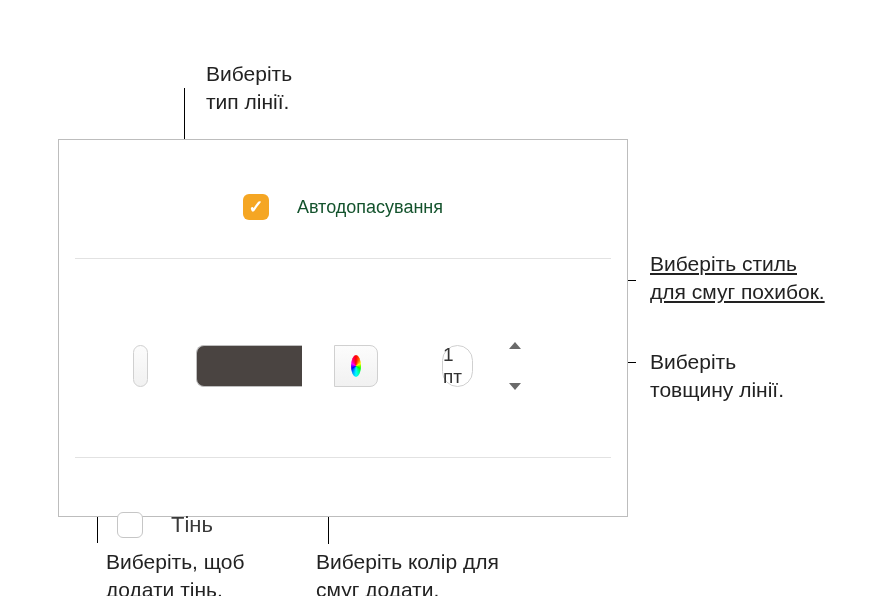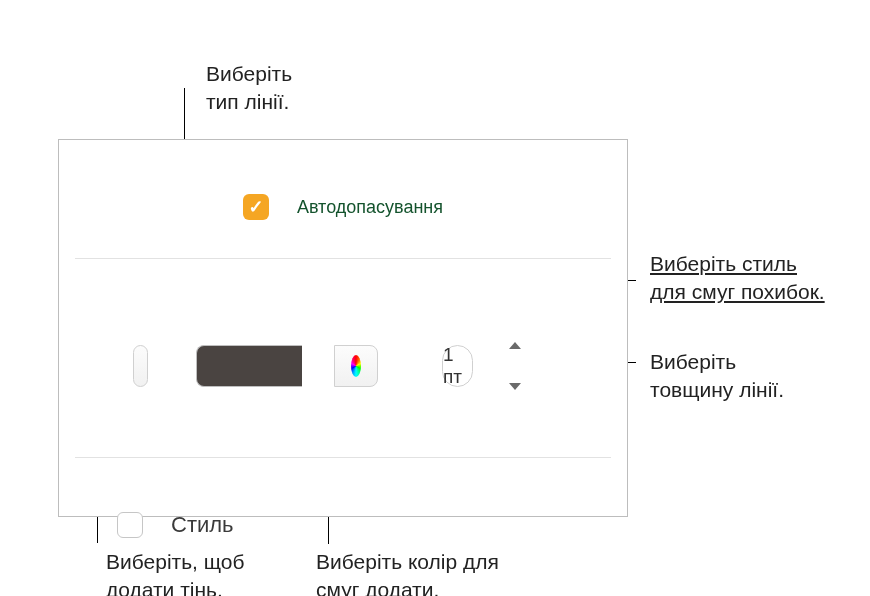--- a/index.html
+++ b/index.html
@@ -316,16 +316,16 @@
           <span class="step-chevron up"></span>
           <span class="step-chevron down"></span>
         </div>
       </div>
 
     </div>
   </div>
 
   <div class="shadow-row">
     <div class="checkbox unchecked"></div>
-    <span class="shadow-label">Стиль</span>
+    <span class="shadow-label">Тінь</span>
   </div>
 
 </div>
 
 </body></html>

